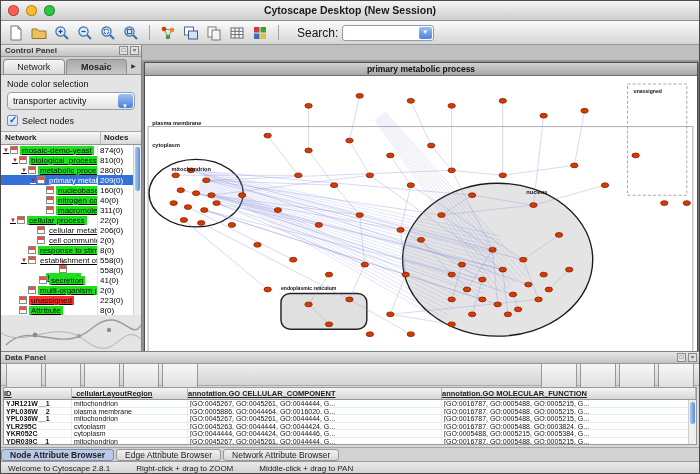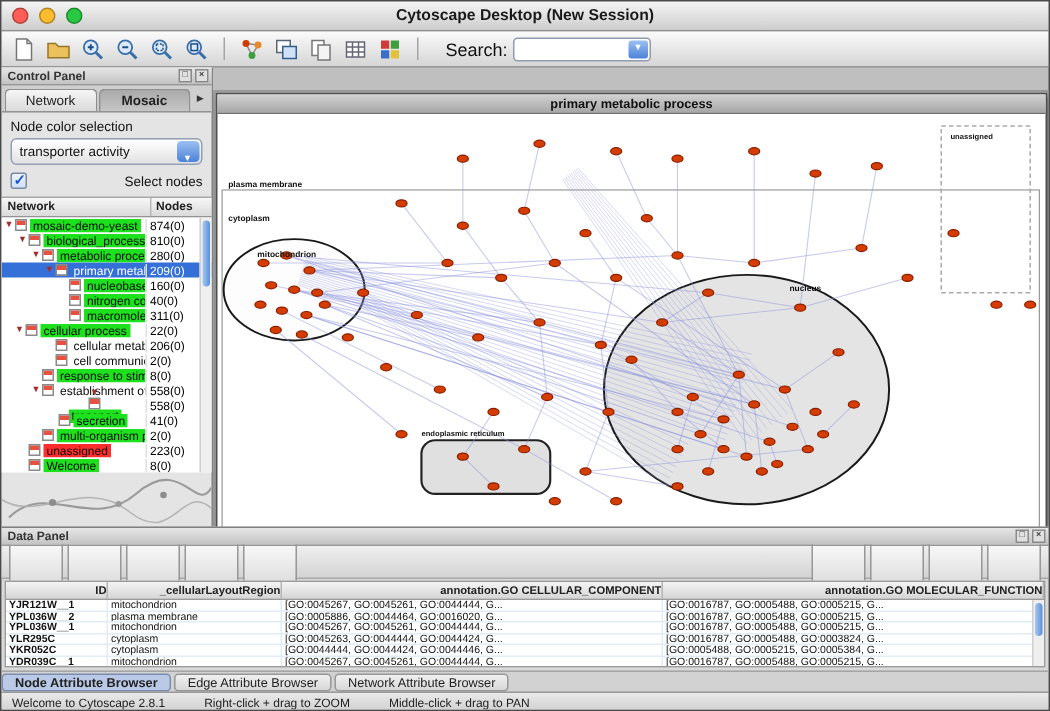--- a/index.html
+++ b/index.html
@@ -50,36 +50,36 @@
   .cp-arrow { width:11px; height:15px; font-size:6px; line-height:15px; text-align:center; color:#333; }
   .cp-arrow::after{content:"▶";}
 
   .color-section { height:57px; padding:4px 6px; border-bottom:1px solid #a8a8a8; }
   .cs-label { font-size:9px; color:#111; margin-bottom:3px; }
   .dropdown { height:18px; background:linear-gradient(#ffffff,#e2e2e2); border:1px solid #93a0b4;
     border-radius:4px; font-size:9px; line-height:16px; padding-left:5px; position:relative; color:#111; }
   .dd-arrow { position:absolute; right:1px; top:1px; bottom:1px; width:15px; border-radius:3px;
     background:linear-gradient(#9cc0f2,#4d82d8); }
   .dd-arrow::after { content:"▼"; color:#fff; font-size:6px; position:absolute; left:4px; top:4px; }
-  .checkbox-row { display:flex; align-items:center; gap:4px; margin-top:5px;justify-content:space-between; }
+  .checkbox-row { display:flex; align-items:center; gap:4px; margin-top:5px; }
   .checkbox { width:11px; height:11px; border:1px solid #7a8aa0; border-radius:2px;
     background:linear-gradient(#eef4ff,#cfe0f7); position:relative; }
   .checkbox::after { content:"✓"; color:#1a57c8; font-size:10px; font-weight:bold; position:absolute;
     left:1px; top:-2px; }
   .cb-label { font-size:9px; color:#111; }
 
   .tree-head { display:flex; height:13px; background:linear-gradient(#f7f7f7,#dadada);
     border-bottom:1px solid #949494; font-size:8px; font-weight:bold; color:#222; }
   .th-net { flex:1; padding:1px 0 0 4px; border-right:1px solid #b7b7b7; }
   .th-nodes { width:40px; padding:1px 0 0 3px; }
 
   .tree { position:relative; height:170px; background:#fff; overflow:hidden; }
   .trow { display:flex; align-items:center; height:10px; font-size:8px; white-space:nowrap; }
   .trow.selected { background:#3470d8; color:#fff; }
-  .tleft { width:96px; overflow:hidden; display:flex; align-items:center; }
+  .tleft { width:96px; overflow:hidden; display:flex; align-items:center;text-decoration:underline; }
   .tri { font-size:6px; color:#a32c2c; width:7px; flex:0 0 auto; }
   .tri.exp::after{content:"▼";} .tri.none::after{content:"";}
   .ticon { width:8px; height:8px; flex:0 0 auto; margin-right:2px; border:1px solid #8a8a8a;
     background:linear-gradient(#e85040 50%, #ffffff 50%); }
   .chip { padding:0 2px; height:9px; line-height:9px; color:#0a0a0a; overflow:hidden; }
   .chip.green{background:#1ee11e;} .chip.red{background:#ff2d2d;} .chip.plain{background:transparent;}
   .trow.selected .chip { background:transparent; color:#fff; }
   .tcount { width:37px; overflow:hidden; border-left:1px solid #e0e0e0; padding-left:2px; }
   .tree-scroll { position:absolute; right:0; top:0; width:8px; height:100%; background:#efefef;
     border-left:1px solid #cfcfcf; }
@@ -100,22 +100,22 @@
     border-top:1px solid #808080; }
   .dp-toolbar { height:22px; display:flex; align-items:center; gap:3px; padding:0 5px;
     background:linear-gradient(#efefef,#d3d3d3); border-bottom:1px solid #a8a8a8; }
   .dpbtn { width:19px; height:17px; border:1px solid #979797; border-radius:3px; padding:17px;
     background:linear-gradient(#fefefe,#dadada); display:flex; align-items:center; justify-content:center; }
   .dp-right { margin-left:auto; display:flex; gap:3px; }
   .dp-table { position:absolute; left:2px; right:2px; top:35px; bottom:2px; background:#fff;
     border:1px solid #9a9a9a; overflow:hidden; }
   .dt-head { display:flex; height:12px; background:linear-gradient(#f4f4f4,#d6d6d6);
     border-bottom:1px solid #9a9a9a; font-size:7.5px; font-weight:bold; color:#222; }
-  .dt-head div { border-right:1px solid #b5b5b5; overflow:hidden; line-height:12px; text-align:right;
-    white-space:nowrap; }
+  .dt-head div { border-right:1px solid #b5b5b5; overflow:hidden; line-height:12px; text-align:left;
+    white-space:nowrap;text-decoration:underline; }
   .dt-row { display:flex; height:7.6px; font-size:7px; line-height:7.6px; color:#111; }
   .dt-row div { border-right:1px solid #e2ecf7; border-bottom:1px solid #e2ecf7; overflow:hidden;
     padding-left:2px; white-space:nowrap; }
   .c-id { width:68px; font-weight:bold; } .c-reg { width:116px; } .c-comp { flex:1; } .c-func { flex:1; }
   .dt-scroll { position:absolute; right:0; top:12px; bottom:0; width:8px; background:#efefef;
     border-left:1px solid #cfcfcf; }
   .dt-thumb { position:absolute; left:1px; top:2px; width:5px; height:22px; border-radius:3px;
     background:linear-gradient(90deg,#a9c9f2,#5b8fd8); }
 
   
@@ -388,21 +388,21 @@
             <span class="tri none"></span>
             <span class="ticon"></span>
             <span class="chip red">unassigned</span>
           </div>
           <div class="tcount">223(0)</div>
         </div>
         <div class="trow">
           <div class="tleft" style="padding-left: 11px;">
             <span class="tri none"></span>
             <span class="ticon"></span>
-            <span class="chip green">Welcome</span>
+            <span class="chip green">Attribute</span>
           </div>
           <div class="tcount">8(0)</div>
         </div>
         <div class="tree-scroll">
           <span class="thumb"></span>
         </div>
     </div>
     <div class="cp-preview">
       <svg width="140" height="36" viewBox="0 0 140 36">
         <path d="M5,30 C30,5 60,40 90,14 S130,28 140,10" fill="none" stroke="#9a9a9a" stroke-width="1.4"></path>

